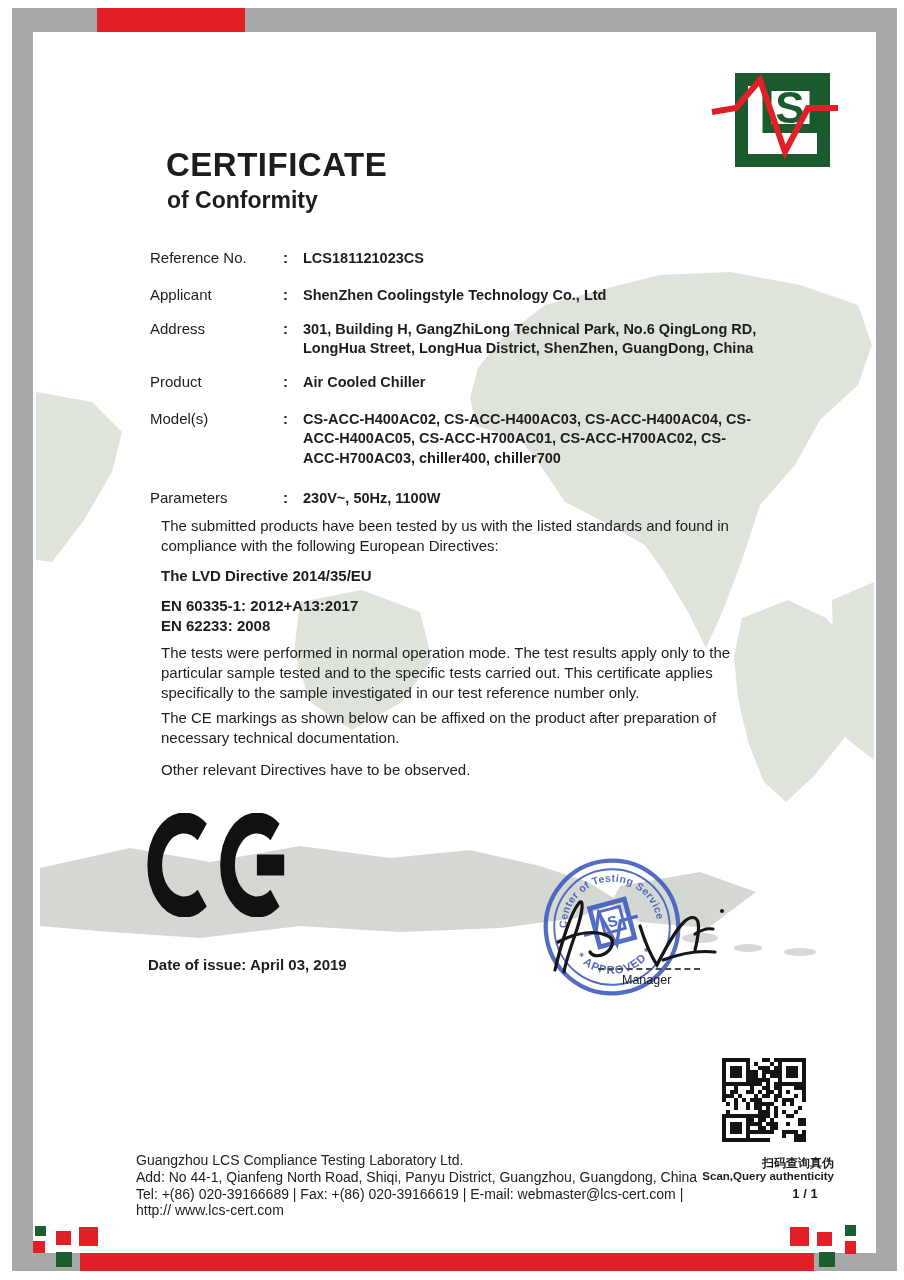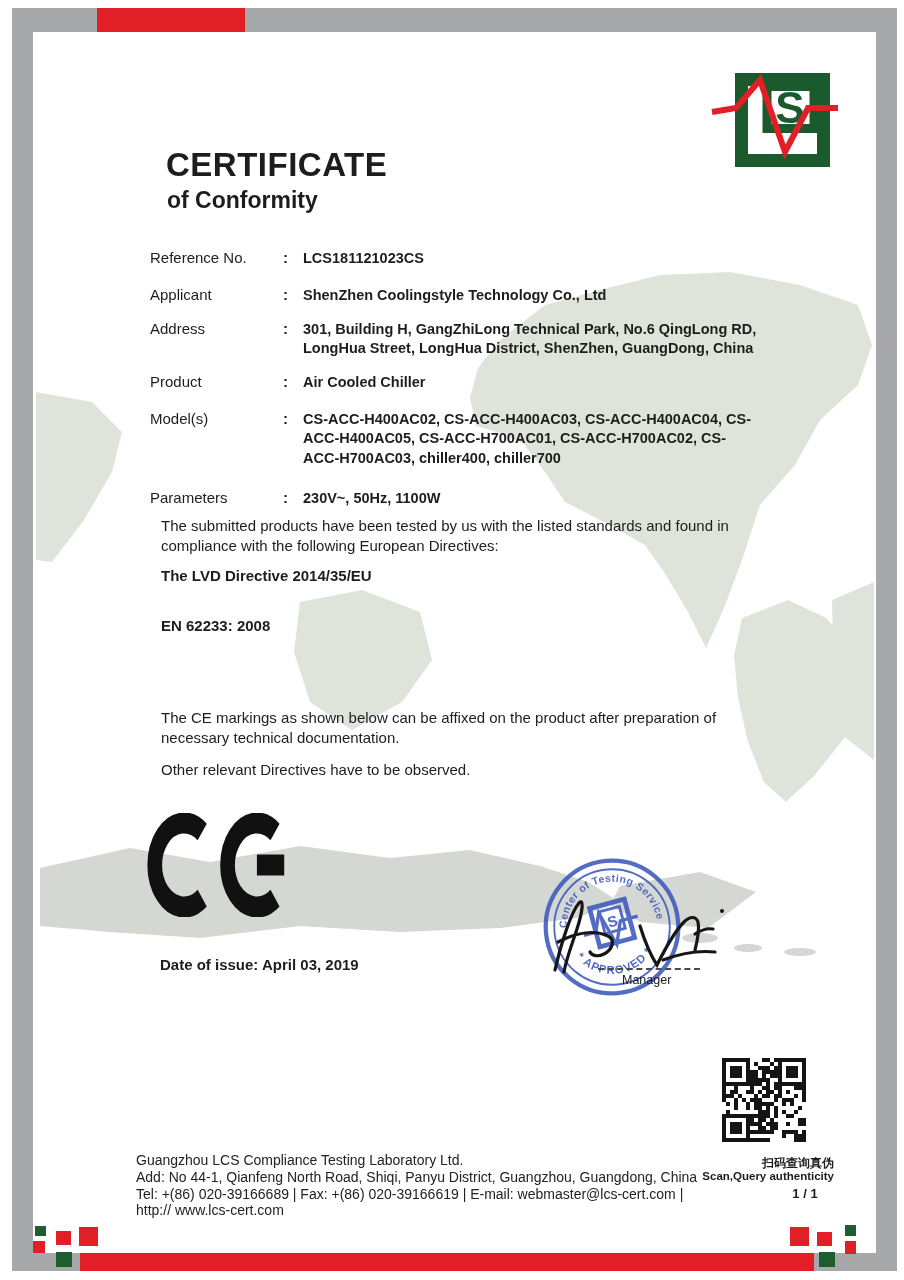--- a/index.html
+++ b/index.html
@@ -18,21 +18,21 @@
   .title{position:absolute;left:166px;top:146px;font-size:33px;font-weight:bold;letter-spacing:.5px;}
   .subtitle{position:absolute;left:167px;top:187px;font-size:23px;font-weight:bold;}
   .field-row{position:absolute;left:150px;width:660px;}
   .field-row .lbl{position:absolute;left:0;top:0;width:130px;font-size:15px;font-weight:normal;}
   .field-row .col{position:absolute;left:133px;top:0;font-size:15px;font-weight:bold;}
   .field-row .val{position:absolute;left:153px;top:0;width:472px;font-size:14.5px;font-weight:bold;line-height:1.33;}
   .row-address .val{width:505px;}
   .row-models .val{width:455px;}
   .para{position:absolute;left:148px;width:620px;font-size:15px;line-height:1.32;margin-left:13px;}
   .bold{font-weight:bold;}
-  .date-line{position:absolute;left:148px;top:956px;font-size:15px;font-weight:bold;margin-left:12px;}
+  .date-line{position:absolute;left:148px;top:956px;font-size:15px;font-weight:bold;}
   .stamp{position:absolute;left:541px;top:856px;z-index:4;opacity:.88;transform:rotate(-5deg);}
   .signature{position:absolute;left:545px;top:896px;z-index:6;}
   .sig-dash{position:absolute;left:598px;top:968px;width:102px;border-top:2px dashed #4a4a4a;z-index:5;}
   .manager{position:absolute;left:622px;top:973px;font-size:12.5px;color:#1a1a1a;z-index:6;}
   .qr{position:absolute;left:722px;top:1058px;width:84px;height:84px;z-index:2;}
   .qr-cap{position:absolute;left:688px;width:146px;text-align:right;font-weight:bold;z-index:2;}
   .qr-cap.cn{top:1155px;font-size:12px;}
   .qr-cap.en{top:1170px;font-size:11.5px;}
   .pagenum{position:absolute;left:776px;top:1186px;width:58px;text-align:center;font-weight:bold;font-size:13px;}
   .footer{position:absolute;left:136px;top:1152px;width:566px;font-size:14px;line-height:1.2;color:#222;}
@@ -97,21 +97,23 @@
       <span class="val">CS-ACC-H400AC02, CS-ACC-H400AC03, CS-ACC-H400AC04, CS-ACC-H400AC05, CS-ACC-H700AC01, CS-ACC-H700AC02, CS-ACC-H700AC03, chiller400, chiller700</span>
     </div>
     <div class="field-row" style="top:489px">
       <span class="lbl">Parameters</span>
       <span class="col">:</span>
       <span class="val">230V~, 50Hz, 1100W</span>
     </div>
 
     <div class="para" style="top:516px">The submitted products have been tested by us with the listed standards and found in compliance with the following European Directives:</div>
     <div class="para bold" style="top:566px">The LVD Directive 2014/35/EU</div>
+    <div class="para bold" style="top:596px">EN 60335-1: 2012+A13:2017</div>
     <div class="para bold" style="top:616px">EN 62233: 2008</div>
+    <div class="para" style="top:643px">The tests were performed in normal operation mode. The test results apply only to the particular sample tested and to the specific tests carried out. This certificate applies specifically to the sample investigated in our test reference number only.</div>
     <div class="para" style="top:708px">The CE markings as shown below can be affixed on the product after preparation of necessary technical documentation.</div>
     <div class="para" style="top:760px">Other relevant Directives have to be observed.</div>
 
     <svg class="abs" style="left:147px;top:813px;" width="147" height="104" viewBox="0 0 210 104" preserveAspectRatio="none">
       <path d="M78.9,18.9 A42,42 0 1 0 78.9,85.1" fill="none" stroke="#111111" stroke-width="21"></path>
       <path d="M182.9,18.9 A42,42 0 1 0 182.9,85.1" fill="none" stroke="#111111" stroke-width="21"></path>
       <path d="M157,52 H196" fill="none" stroke="#111111" stroke-width="21"></path>
     </svg>
 
     <div class="date-line">Date of issue: April 03, 2019</div>

